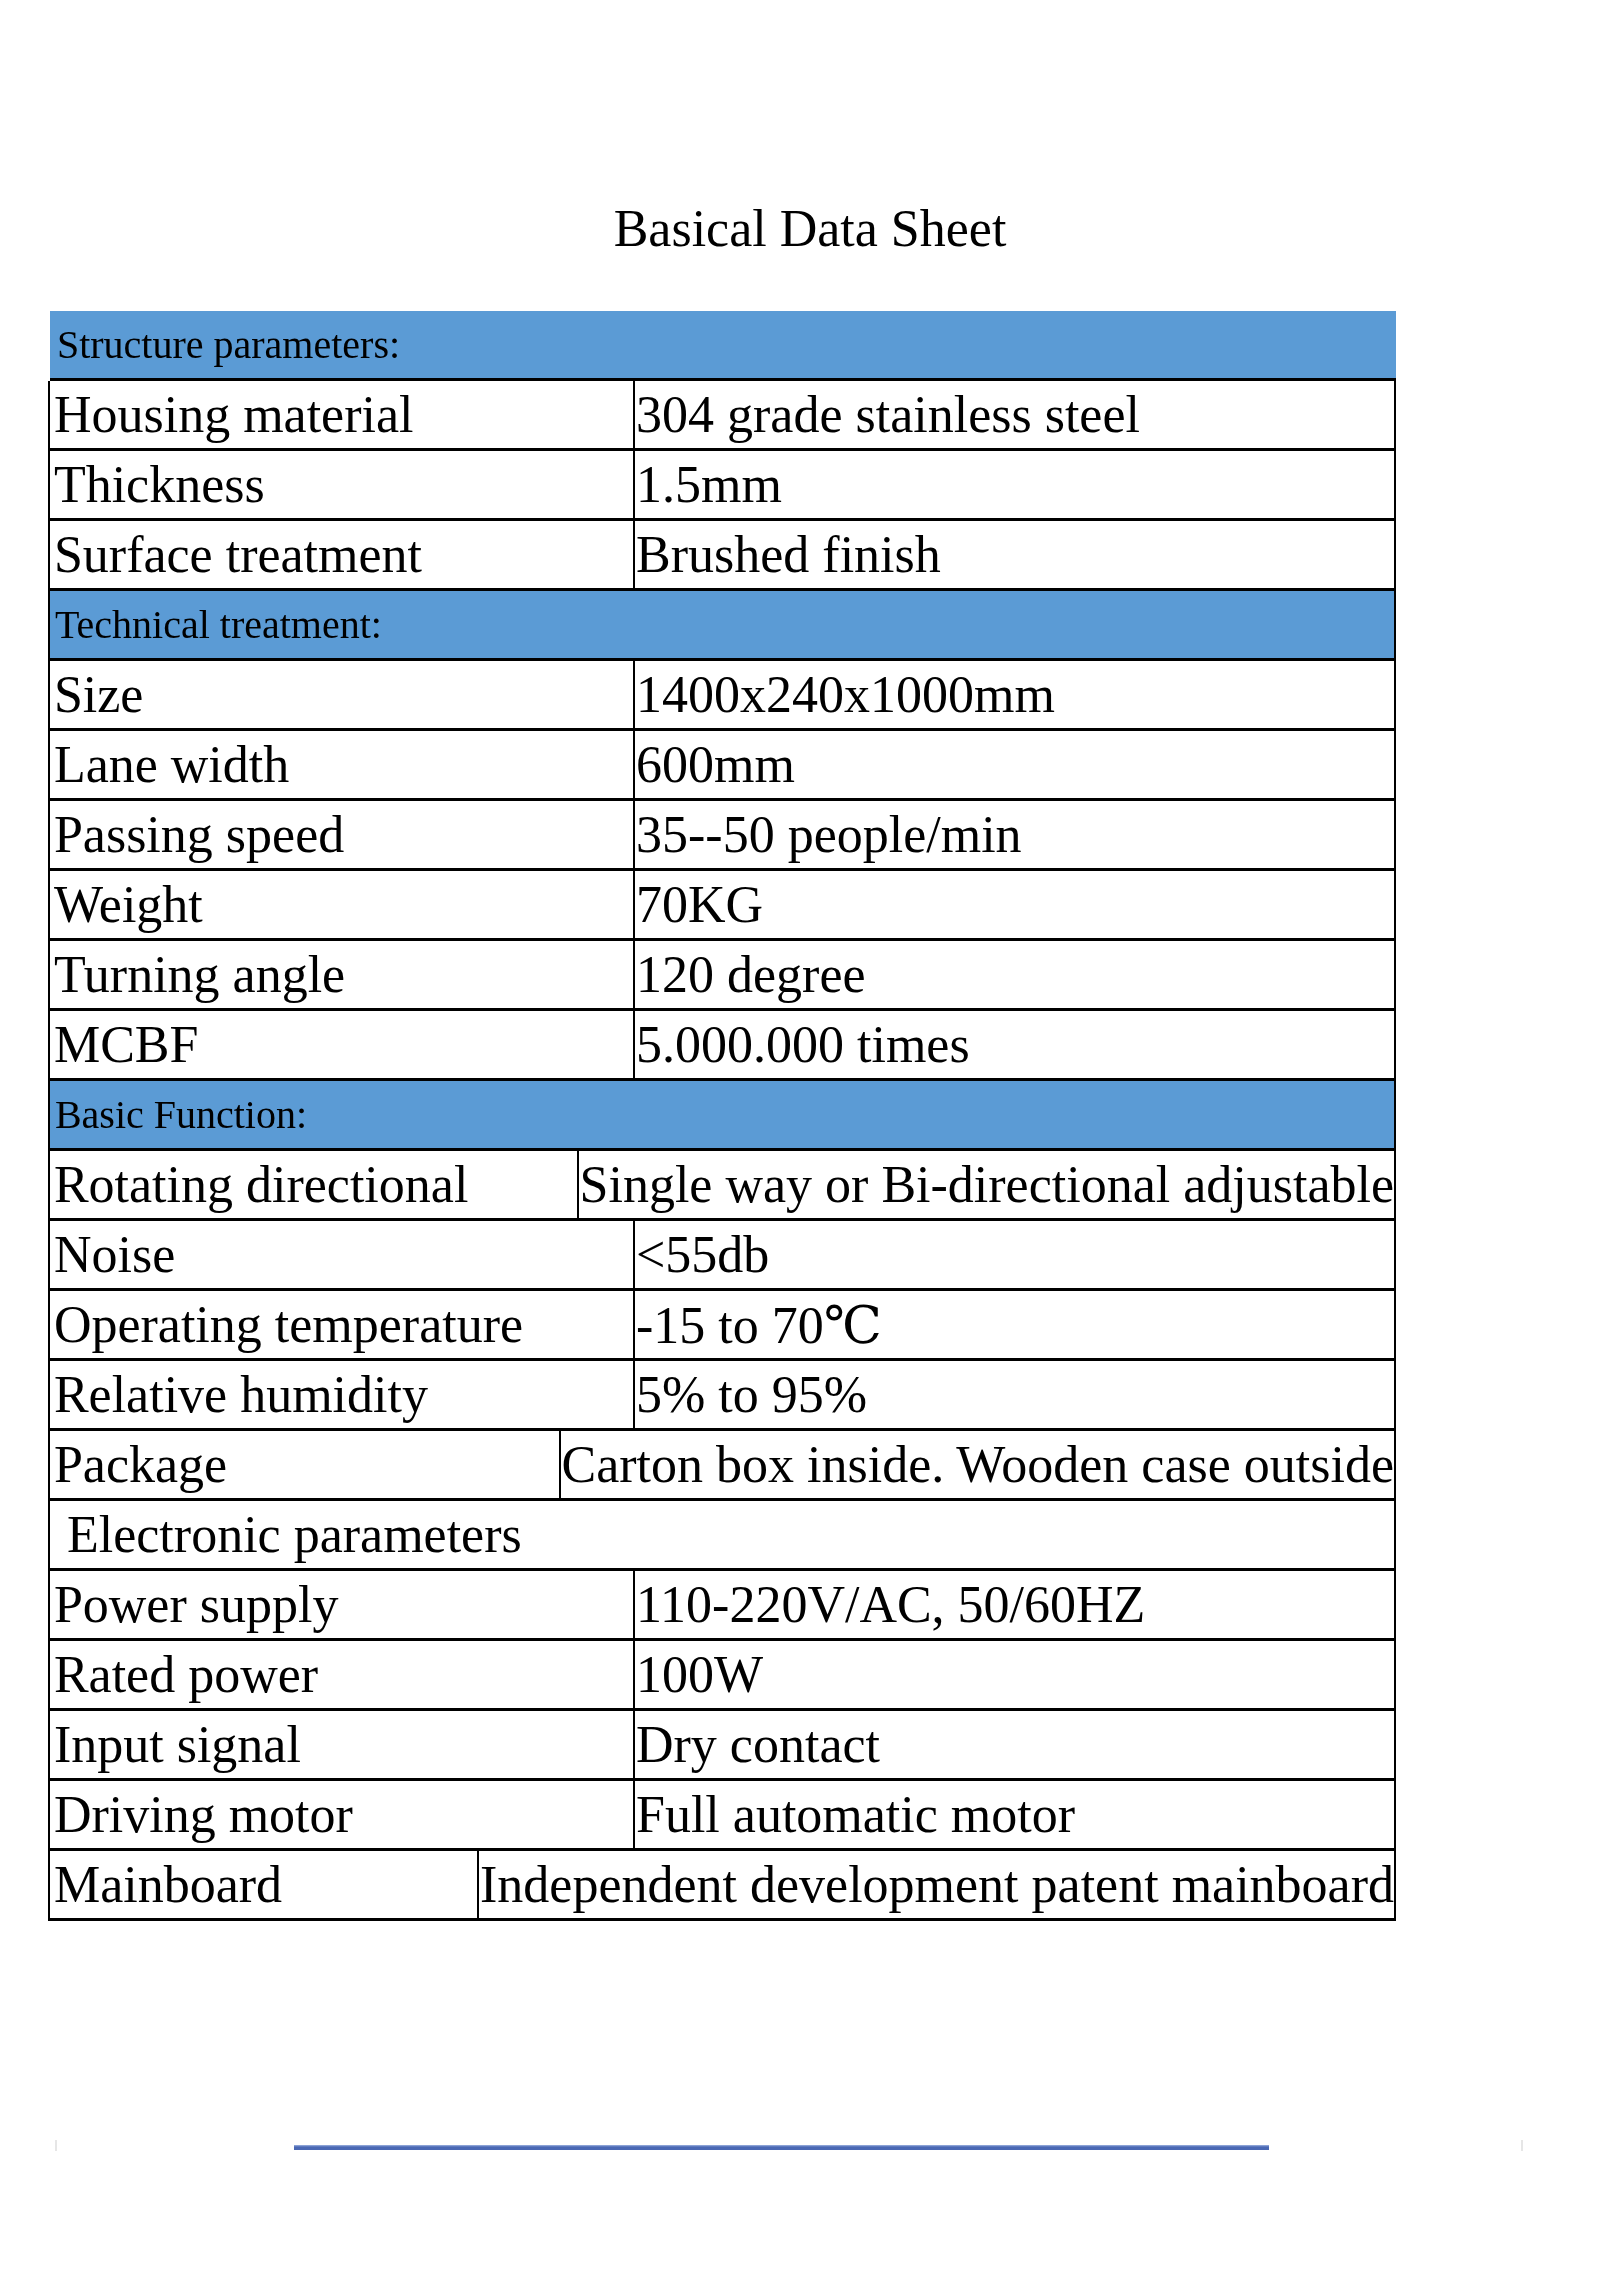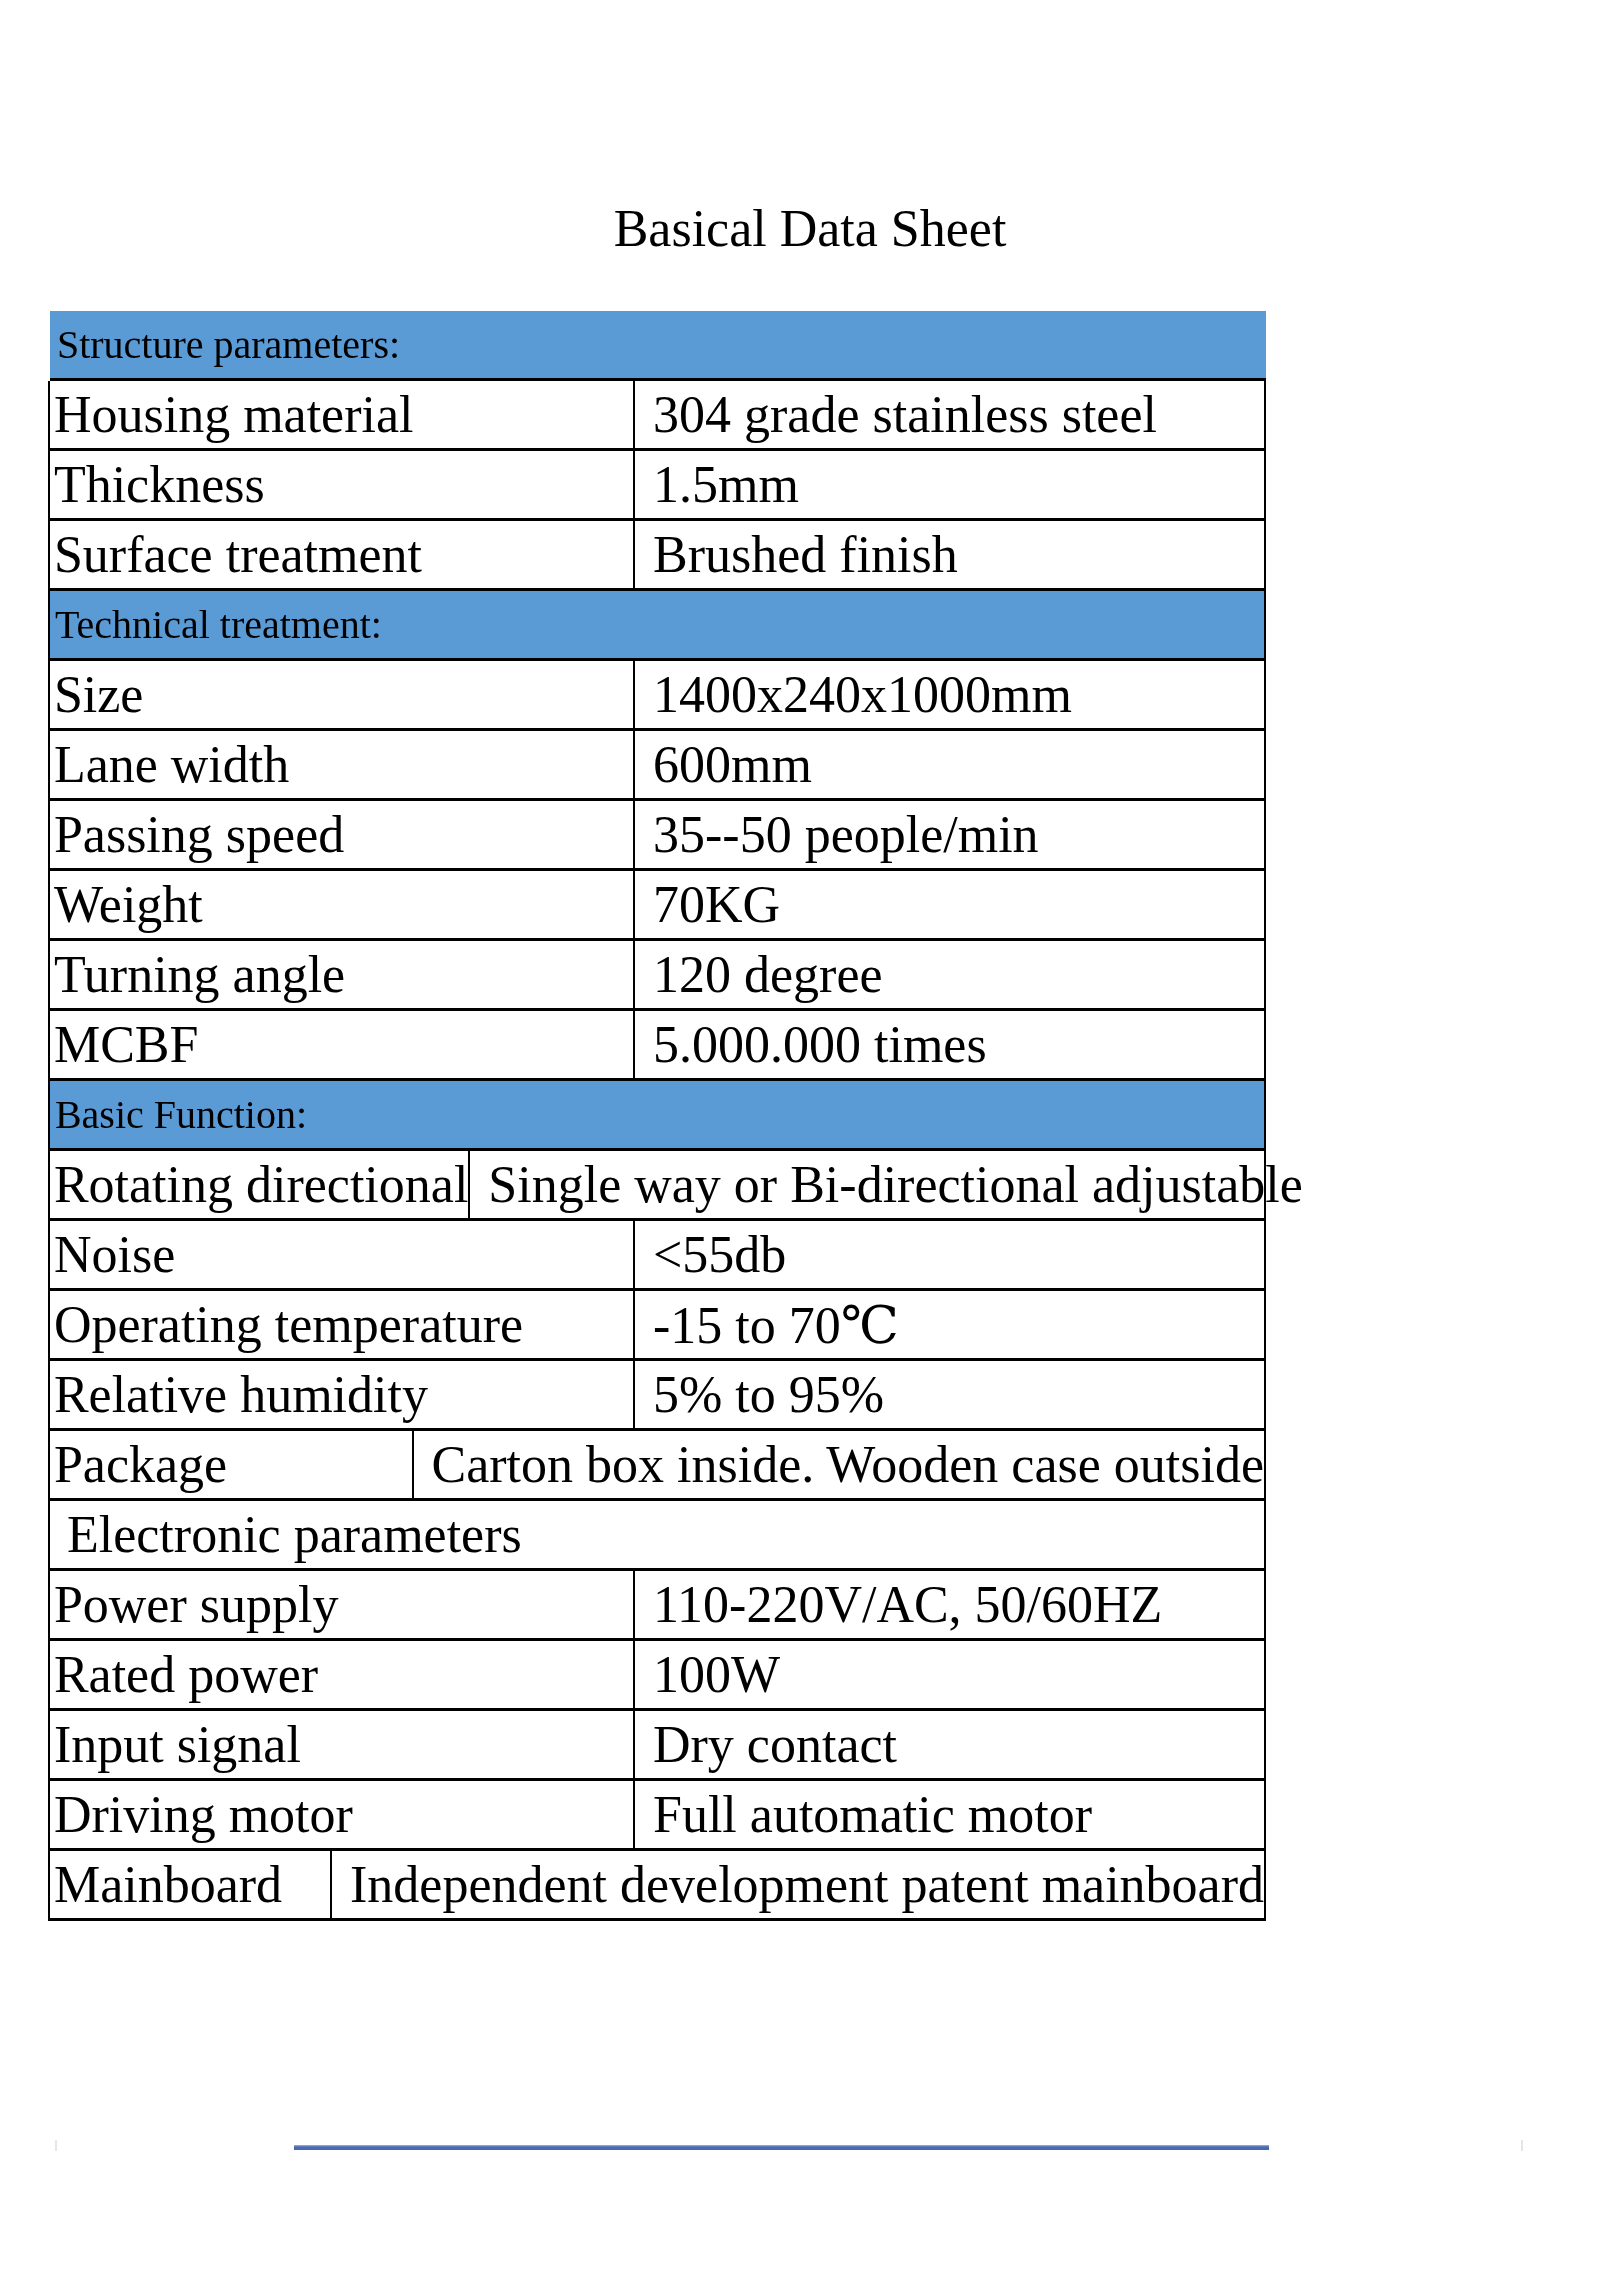--- a/index.html
+++ b/index.html
@@ -1,27 +1,27 @@
 <!DOCTYPE html>
 <html><head>
 <meta charset="utf-8">
 <style>
   html, body { margin: 0; padding: 0; background: #ffffff; }
   body { width: 1620px; height: 2292px; position: relative; overflow: hidden;
          font-family: "Liberation Serif", "DejaVu Serif", serif; color: #000; }
   .title { position: absolute; left: 0; width: 1620px; top: 199px; text-align: center;
            font-size: 52px; line-height: 59px; letter-spacing: 0px; }
-  .sheet { position: absolute; left: 48px; top: 311px; width: 1218px; }
+  .sheet { position: absolute; left: 48px; top: 311px; width: 1348px; }
   .row { position: relative; box-sizing: border-box; height: 70px; display: flex; }
   .row.section { background: #5B9BD5; border-left: 2.9px solid #000; border-right: 2.9px solid #000; border-bottom: 3.9px solid #000; }
   .row.section.first { border-left: none; border-right: none; margin-left: 2px; margin-right: 0; }
   .row.data, .row.span { border-left: 2.9px solid #000; border-right: 2.9px solid #000; border-bottom: 3.9px solid #000; background: #fff; }
   .cell { box-sizing: border-box; display: flex; align-items: center; font-size: 52px; white-space: nowrap; }
   .cell.label { width: 585px; padding-left: 3.9px; border-right: 2.9px solid #000; }
-  .cell.value { flex: 1; padding-left: 18px; }
+  .cell.value { flex: 1; padding-left: 1px; }
   .cell.full { flex: 1; padding-left: 17px; }
   .row.section .cell.full { font-size: 40px; padding-left: 4.9px; }
   .row.section.first .cell.full { padding-left: 6.9px; }
   .footer-line { position: absolute; left: 294px; top: 2145px; width: 975px; height: 4.9px;
                  background: linear-gradient(#9fb4e0, #4a68b4 40%, #4a68b4); }
   .tick { position: absolute; top: 2140px; width: 2px; height: 10.8px; background: #e6e6e6; }
 </style>
 </head>
 <body>
 

